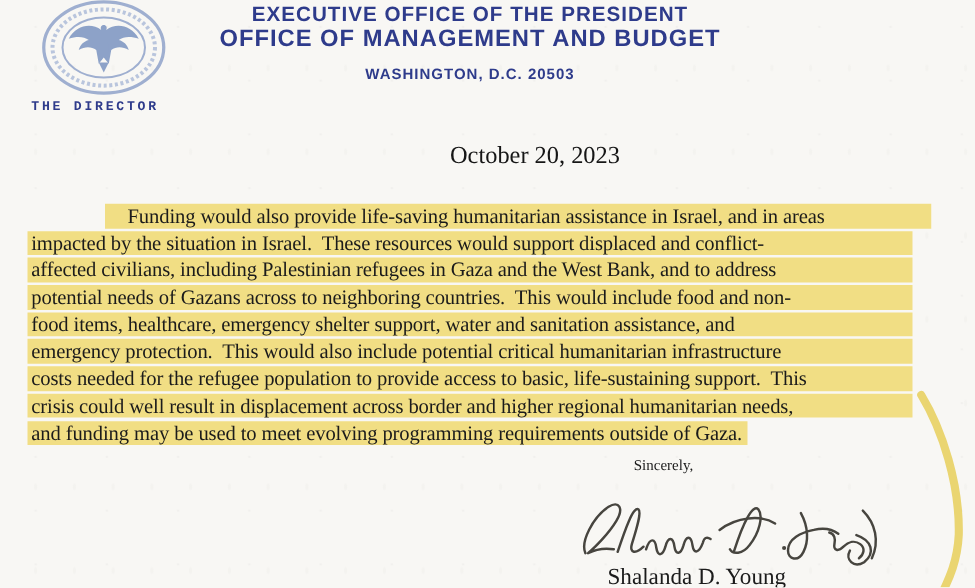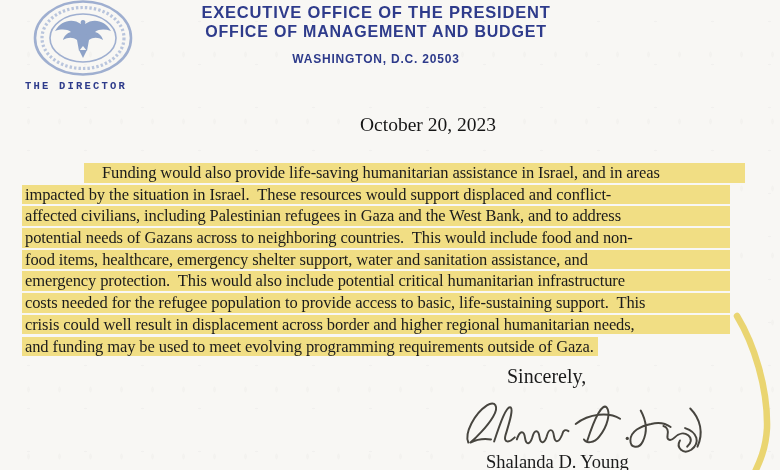--- a/index.html
+++ b/index.html
@@ -24,21 +24,21 @@
     position:absolute;left:25px;top:80px;
     font-family:Liberation Mono, monospace;
     font-size:10.5px;font-weight:bold;letter-spacing:2.2px;
     color:#2e3b8b;
   }
   .lh{
     position:absolute;left:150px;top:2px;width:452px;text-align:center;
     font-family:"Liberation Sans", sans-serif;font-weight:bold;color:#2e3b8b;
   }
   .lh .l1{font-size:16.5px;letter-spacing:0.8px;line-height:20px;}
-  .lh .l2{font-size:16px;letter-spacing:0.8px;line-height:17px;margin-top:1px;text-align:center;}
+  .lh .l2{font-size:19px;letter-spacing:0.8px;line-height:17px;margin-top:1px;text-align:center;}
   .lh .l3{font-size:12px;letter-spacing:0.8px;line-height:15px;margin-top:12px;}
 
   
   .date{
     position:absolute;left:330px;top:114px;
     font-size:19.5px;color:#161616;margin-left:30px;
   }
 
   
   .body-block{position:absolute;left:22px;top:163px;width:708px;}
@@ -46,21 +46,21 @@
     height:19.6px;line-height:19.6px;margin-bottom:2.1px;
     font-size:16.5px;color:#1b1b1b;
     white-space:pre;letter-spacing:-0.1px;
     background:#f1de84;
     padding-left:3px;
   }
   .hl-line.first{margin-left:62px;width:643px;padding-left:18px;}
   .hl-line.last{display:inline-block;padding-right:4px;width:auto;}
 
   
-  .sincerely{position:absolute;left:507px;top:365px;font-size:20px;color:#1b1b1b;}
+  .sincerely{position:absolute;left:507px;top:365px;font-size:12px;color:#1b1b1b;}
   .signature{position:absolute;left:462px;top:394px;width:248px;height:64px;}
   .typed-name{position:absolute;left:486px;top:452px;font-size:18.5px;color:#1b1b1b;}
 
   .arc-decor{position:absolute;left:0;top:0;width:780px;height:470px;pointer-events:none;}
 </style>
 </head>
 <body>
 
 <div id="page">
 

